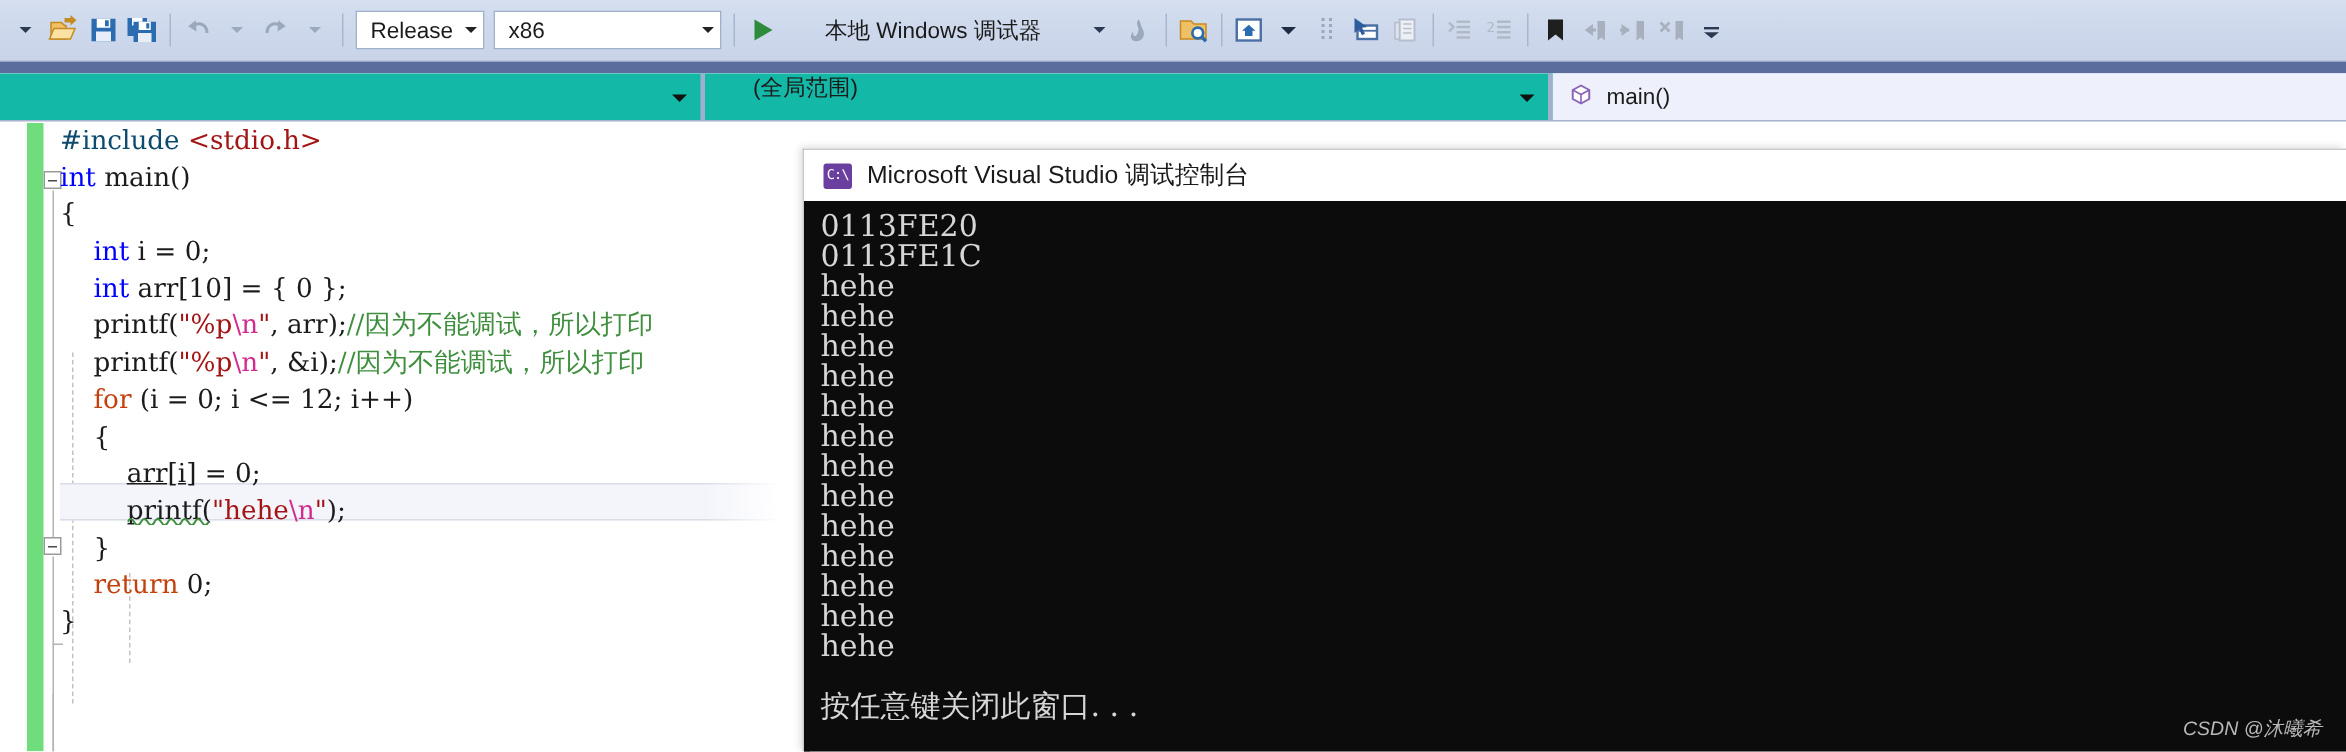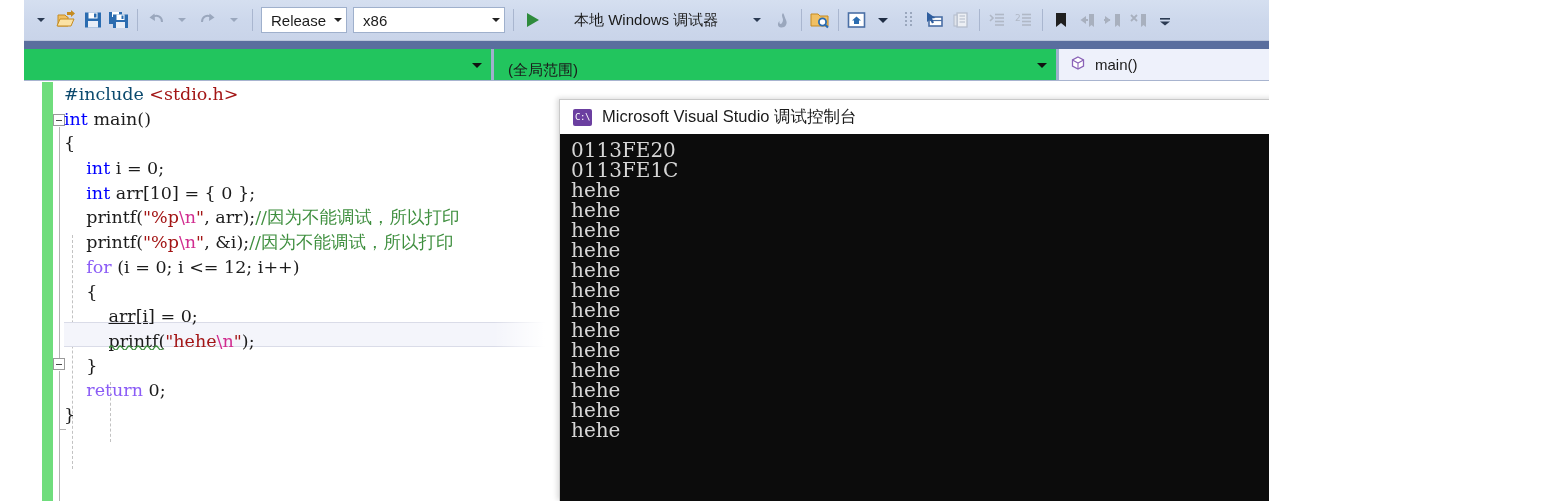--- a/index.html
+++ b/index.html
@@ -3,21 +3,21 @@
 <meta charset="utf-8">
 <title>Visual Studio - Debug Console</title>
 <style>
   * { box-sizing: border-box; margin: 0; padding: 0; }
   html, body {
     width: 1564px; height: 501px;
     overflow: hidden;
     background: #ffffff;
     font-family: "Liberation Sans", sans-serif;
   }
-  #app { position: relative; width: 1245px; height: 501px; overflow: hidden; margin-left: 24px; }
+  #app { position: relative; width: 1564px; height: 501px; overflow: hidden; }
 
   
   .toolbar {
     position: absolute; left: 0; top: 0; width: 1564px; height: 41px;
     background: linear-gradient(to bottom, #d5dff0 0%, #cdd8ec 50%, #c9d4e9 100%);
     display: flex; align-items: center; padding-left: 4px;
     border-bottom: 1px solid #b9c4da;
   }
   .tb-btn {
     display: flex; align-items: center; justify-content: center;
@@ -62,23 +62,23 @@
   .navband {
     position: absolute; left: 0; top: 41px; width: 1564px; height: 8px;
     background: #5a6e9e;
   }
   .navbar {
     position: absolute; left: 0; top: 49px; width: 1564px; height: 32px;
     background: #eef1fb; display: flex; align-items: stretch;
     border-bottom: 1px solid #a8b4cf;
   }
   .nav-combo {
-    display: flex; align-items: flex-end; background: #22c55e;
+    display: flex; align-items: flex-start; background: #14b8a6;
     border-right: 3px solid #9fb0cc; position: relative;
-    font-size: 15px; color: #1b1b1b; padding-left: 14px;
+    font-size: 15px; color: #1b1b1b; padding-left: 32px;
   }
   .nav-combo .nav-arrow {
     position: absolute; right: 9px; top: 50%; margin-top: -2px;
     width: 0; height: 0; border-left: 5px solid transparent;
     border-right: 5px solid transparent; border-top: 5px solid #111;
   }
   .nav-left { width: 470px; }
   .nav-mid { width: 565px; }
   .nav-right {
     flex: 1; display: flex; align-items: center; gap: 9px;
@@ -94,21 +94,21 @@
     position: absolute; left: 18px; top: 0; width: 11px; height: 419px;
     background: #6fdd7c;
   }
   .code {
     position: absolute; left: 40px; top: 0;
     font-family: "DejaVu Serif", serif; font-size: 17.5px;
     line-height: 24.7px; white-space: pre; color: #1b1b1b;
   }
   .code .ln { height: 24.7px; position: relative; }
   .kw   { color: #0000ff; }
-  .kwp  { color: #8b5cf6; }
+  .kwp  { color: #c2410c; }
   .str  { color: #a31515; }
   .esc  { color: #d12c8f; }
   .cmt  { color: #3f8f3f; }
   .pp   { color: #0c4a6e; }
   .ang  { color: #a31515; }
   .plain{ color: #1b1b1b; }
   .err  { text-decoration: underline; text-decoration-color: #1b1b1b; }
 
   
   .curline {
@@ -457,17 +457,18 @@
         <div class="cline">hehe</div>
         <div class="cline">hehe</div>
         <div class="cline">hehe</div>
         <div class="cline">hehe</div>
         <div class="cline">hehe</div>
         <div class="cline">hehe</div>
         <div class="cline">hehe</div>
         <div class="cline">hehe</div>
         <div class="cline">hehe</div>
         <div class="cline blank">&nbsp;</div>
+        <div class="cline">按任意键关闭此窗口. . .</div>
       </div>
     <div class="watermark">CSDN @沐曦希</div>
   </div>
 
 </div>
 
 </body></html>

